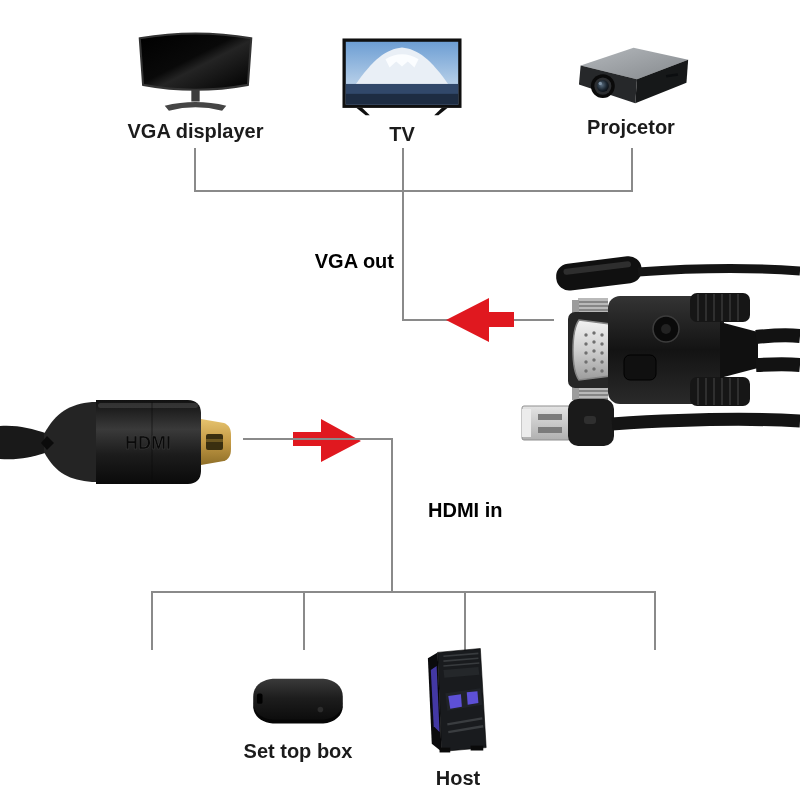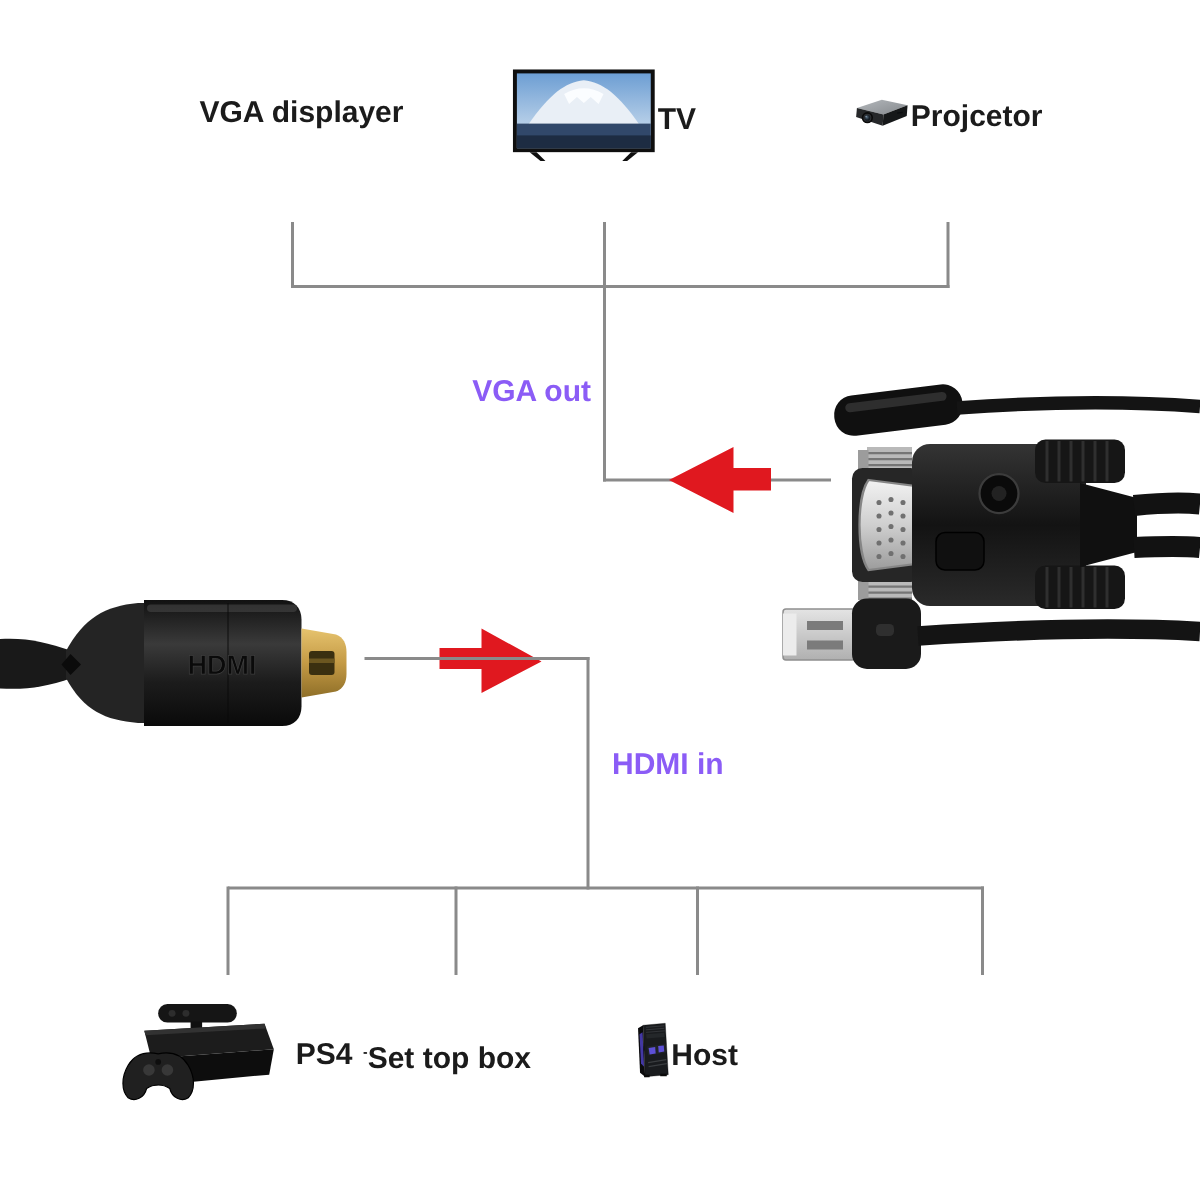--- a/index.html
+++ b/index.html
@@ -1,21 +1,21 @@
 <!DOCTYPE html>
 <html><head>
 <meta charset="utf-8">
 <style>
   html,body{margin:0;padding:0;background:#fff;}
   .stage{position:relative;width:800px;height:800px;background:#ffffff;overflow:hidden;
          font-family:"Liberation Sans",sans-serif;}
   .line{position:absolute;background:#8a8a8a;}
-  .device{position:absolute;display:flex;flex-direction:row;align-items:center;}
+  .device{position:absolute;display:flex;flex-direction:column;align-items:center;}
   .device .label{font-size:20px;font-weight:700;color:#1b1b1b;white-space:nowrap;line-height:1.1;}
-  .port-label{position:absolute;font-size:20px;font-weight:700;color:#8b5cf6;white-space:nowrap;}
+  .port-label{position:absolute;font-size:20px;font-weight:700;color:#000000;white-space:nowrap;}
   .photo{position:absolute;}
   svg{display:block;}
 </style>
 </head>
 <body>
 
 <div class="stage">
 
   <div class="device" style="left:133px;top:30px;width:125px;">
     <svg width="125" height="84" viewBox="0 0 150 101">
@@ -208,40 +208,22 @@
   </svg>
 
   <div class="line" style="left:243px;top:438px;width:150px;height:2px;"></div>
   <div class="line" style="left:391px;top:438px;width:2px;height:155px;"></div>
   <div class="line" style="left:152px;top:591px;width:504px;height:2px;"></div>
   <div class="line" style="left:151px;top:591px;width:2px;height:59px;"></div>
   <div class="line" style="left:303px;top:591px;width:2px;height:59px;"></div>
   <div class="line" style="left:464px;top:591px;width:2px;height:59px;"></div>
   <div class="line" style="left:654px;top:591px;width:2px;height:59px;"></div>
 
-  <div class="port-label" style="left:408px;top:499px;">HDMI in</div>
-
-  <div class="device" style="left:70px;top:655px;width:165px;">
-    <svg width="165" height="92" viewBox="0 0 165 92">
-      <rect x="46" y="5" width="68" height="16" rx="8" fill="#151515"></rect>
-      <circle cx="58" cy="13" r="3" fill="#2d2d2d"></circle>
-        <circle cx="70" cy="13" r="3" fill="#2d2d2d"></circle>
-      <rect x="74" y="20" width="10" height="6" fill="#101010"></rect>
-      <polygon points="34,28 138,22 146,44 40,52" fill="#1c1c1c"></polygon>
-      <polygon points="34,28 138,22 139,26 35,32" fill="#323232"></polygon>
-      <polygon points="40,52 146,44 142,66 36,76" fill="#0d0d0d"></polygon>
-      <g transform="translate(6,40)">
-        <path d="M14,18 C20,8 30,6 40,8 C50,6 60,8 66,18 C72,28 72,40 66,46 C60,50 52,46 50,38 C44,34 36,34 30,38 C28,46 20,50 14,46 C8,40 8,28 14,18 Z" fill="#202020" stroke="#000"></path>
-        <circle cx="32" cy="22" r="5" fill="#383838"></circle>
-          <circle cx="48" cy="22" r="5" fill="#383838"></circle>
-        <circle cx="40" cy="15" r="2.5" fill="#0e0e0e"></circle>
-      </g>
-    </svg>
-    <div class="label" style="margin-top:4px;">PS4</div>
-  </div>
+  <div class="port-label" style="left:428px;top:499px;">HDMI in</div>
+
 
   <div class="device" style="left:242px;top:672px;width:112px;">
     <svg width="112" height="60" viewBox="0 0 120 64">
       <defs>
         <linearGradient id="stb" x1="0" y1="0" x2="0" y2="1">
           <stop offset="0" stop-color="#3a3a3a"></stop>
             <stop offset="0.45" stop-color="#1d1d1d"></stop>
             <stop offset="1" stop-color="#0b0b0b"></stop>
         </linearGradient>
       </defs>

